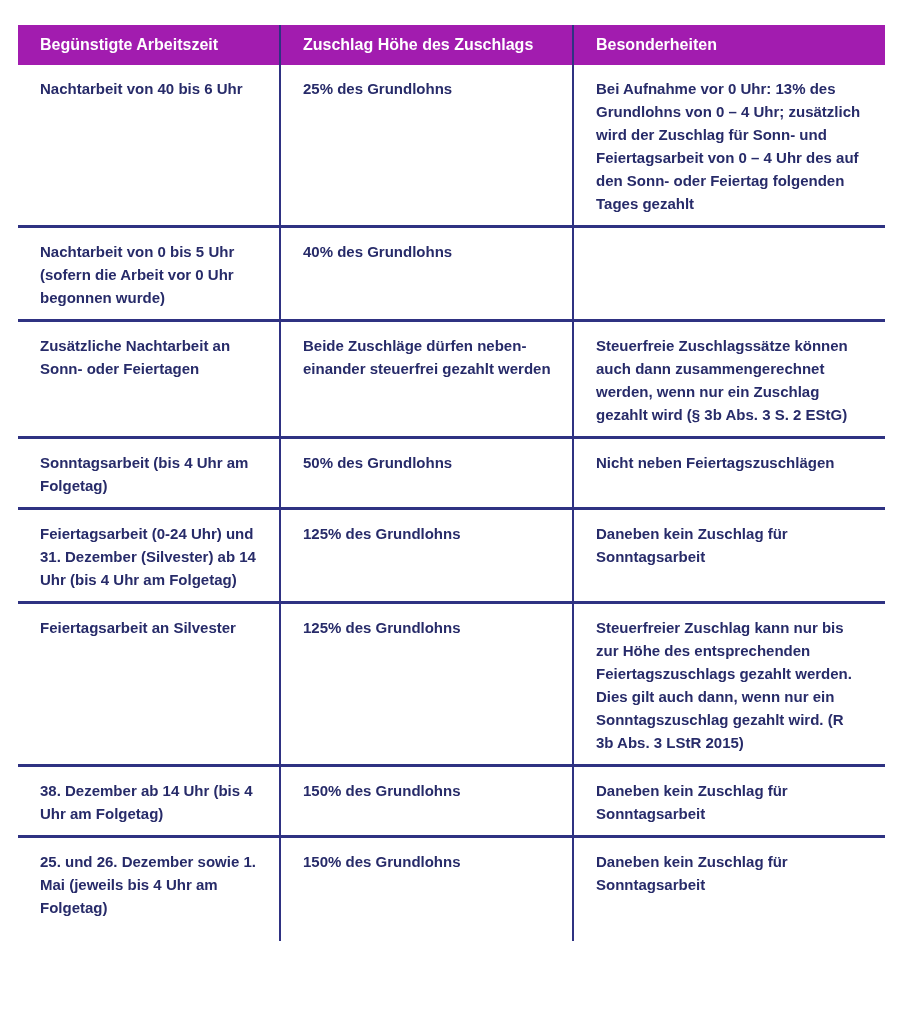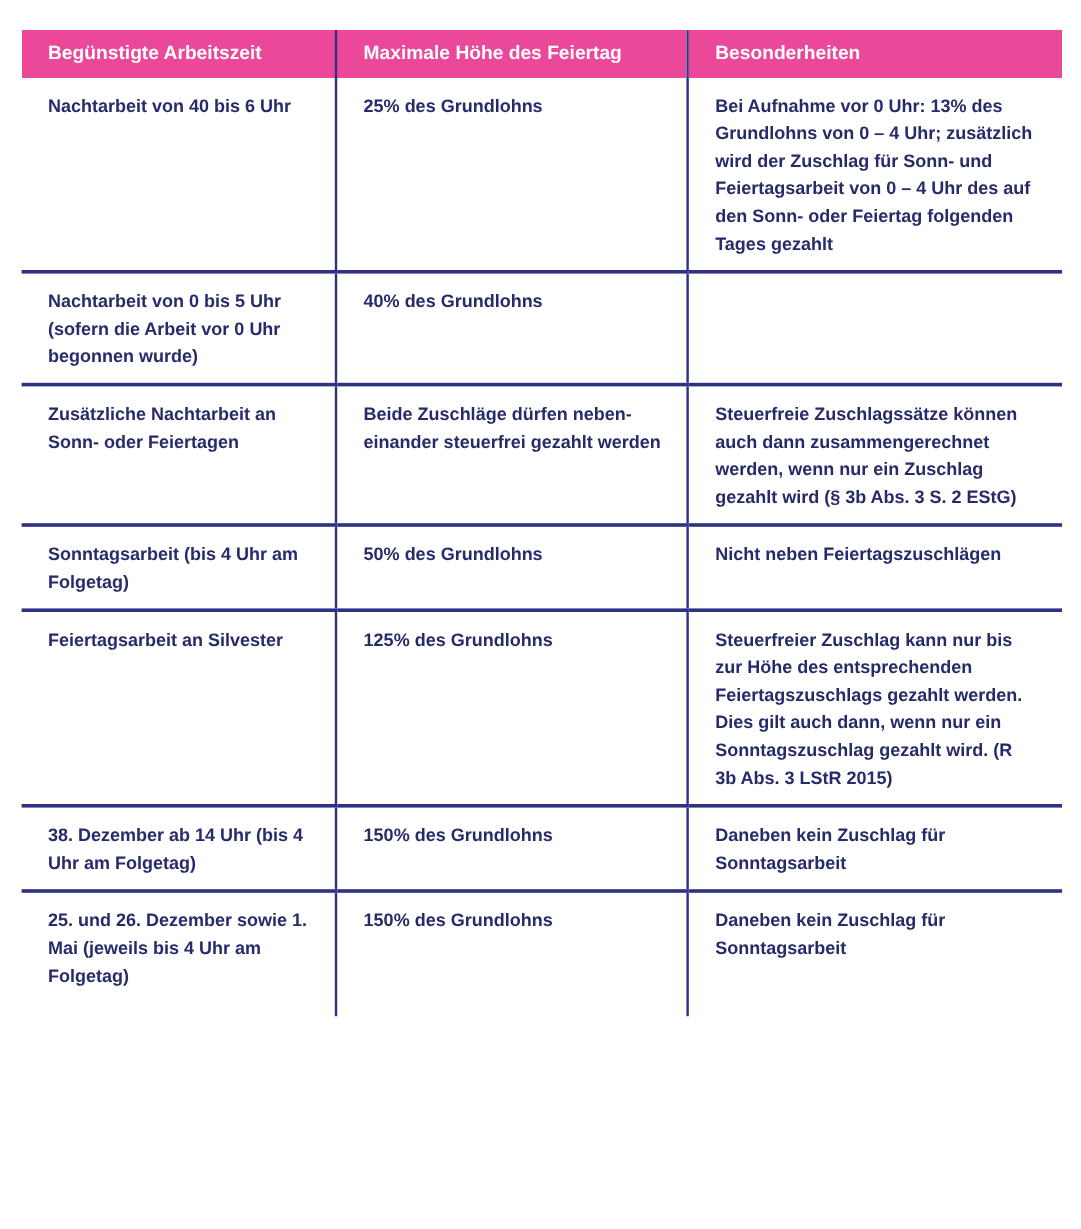--- a/index.html
+++ b/index.html
@@ -16,21 +16,21 @@
   }
   table.zuschlag-table {
     border-collapse: collapse;
     table-layout: fixed;
     width: 100%;
   }
   col.c1 { width: 262px; }
   col.c2 { width: 293px; }
   col.c3 { width: 312px; }
   thead th {
-    background: #ec4899;
+    background: #a21caf;
     color: #ffffff;
     font-size: 16px;
     font-weight: 700;
     text-align: left;
     vertical-align: middle;
     padding: 10px 12px 10px 22px;
     line-height: 20px;
     white-space: nowrap;
     overflow: hidden;
   }
@@ -59,21 +59,21 @@
 <div class="table-wrap">
   <table class="zuschlag-table">
     <colgroup>
       <col class="c1">
         <col class="c2">
         <col class="c3">
     </colgroup>
     <thead>
       <tr>
         <th>Begünstigte Arbeitszeit</th>
-        <th>Maximale Höhe des Feiertag</th>
+        <th>Zuschlag Höhe des Zuschlags</th>
         <th>Besonderheiten</th>
       </tr>
     </thead>
     <tbody>
       <tr>
         <td>Nachtarbeit von 40 bis 6 Uhr</td>
         <td>25% des Grundlohns</td>
         <td>Bei Aufnahme vor 0 Uhr: 13% des Grundlohns von 0 – 4 Uhr; zusätzlich wird der Zuschlag für Sonn- und Feiertagsarbeit von 0 – 4 Uhr des auf den Sonn- oder Feiertag folgenden Tages gezahlt</td>
       </tr>
       <tr>
@@ -85,20 +85,25 @@
         <td>Zusätzliche Nachtarbeit an Sonn- oder Feiertagen</td>
         <td>Beide Zuschläge dürfen neben­einander steuerfrei gezahlt werden</td>
         <td>Steuerfreie Zuschlagssätze können auch dann zusammen­gerechnet werden, wenn nur ein Zuschlag gezahlt wird (§ 3b Abs. 3 S. 2 EStG)</td>
       </tr>
       <tr>
         <td>Sonntagsarbeit (bis 4 Uhr am Folgetag)</td>
         <td>50% des Grundlohns</td>
         <td>Nicht neben Feiertagszuschlägen</td>
       </tr>
       <tr>
+        <td>Feiertagsarbeit (0-24 Uhr) und 31. Dezember (Silvester) ab 14 Uhr (bis 4 Uhr am Folgetag)</td>
+        <td>125% des Grundlohns</td>
+        <td>Daneben kein Zuschlag für Sonntagsarbeit</td>
+      </tr>
+      <tr>
         <td>Feiertagsarbeit an Silvester</td>
         <td>125% des Grundlohns</td>
         <td>Steuerfreier Zuschlag kann nur bis zur Höhe des entsprechenden Feiertagszuschlags gezahlt werden. Dies gilt auch dann, wenn nur ein Sonntagszuschlag gezahlt wird. (R 3b Abs. 3 LStR 2015)</td>
       </tr>
       <tr>
         <td>38. Dezember ab 14 Uhr (bis 4 Uhr am Folgetag)</td>
         <td>150% des Grundlohns</td>
         <td>Daneben kein Zuschlag für Sonntagsarbeit</td>
       </tr>
       <tr>

